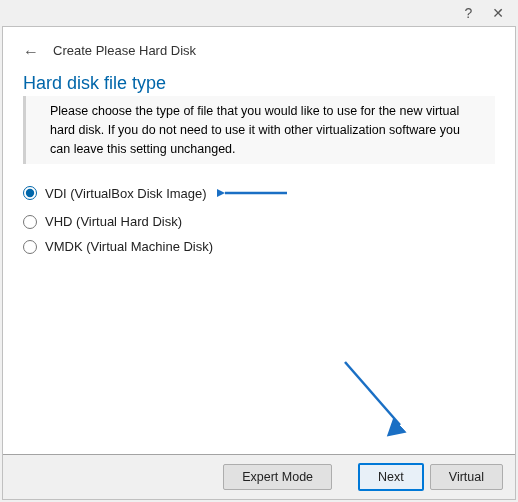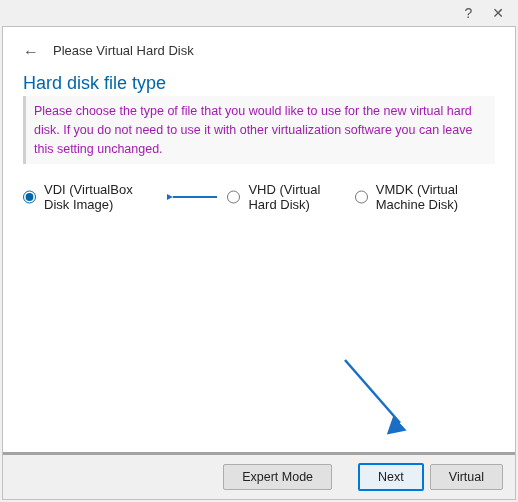--- a/index.html
+++ b/index.html
@@ -67,31 +67,31 @@
 
     .section-title {
       font-size: 18px;
       font-weight: 400;
       color: #0066aa;
       margin-bottom: 2px;
     }
 
     .description {
       font-size: 12.5px;
-      color: #a21caf;
+      color: #000000;
       line-height: 1.5;
       margin-bottom: 18px;
       border-left: 3px solid #d0d0d0;
-      padding: 6px 8px;
+      padding: 6px 24px;
       background: #f8f8f8;
     }
 
     .options {
       display: flex;
-      flex-direction: row;
+      flex-direction: column;
       gap: 10px;
       margin-bottom: auto;
     }
 
     .radio-option {
       display: flex;
       align-items: center;
       gap: 8px;
       cursor: pointer;
     }
@@ -107,21 +107,21 @@
       font-size: 13px;
       color: #222;
     }
 
     .dialog-footer {
       display: flex;
       justify-content: flex-end;
       align-items: center;
       padding: 8px 12px;
       background: #f0f0f0;
-      border-top: 3px solid #a3a3a3;
+      border-top: 1px solid #a3a3a3;
       gap: 6px;
     }
 
     .footer-btn {
       padding: 5px 18px;
       font-size: 12.5px;
       border: 1px solid #adadad;
       background: #e1e1e1;
       cursor: pointer;
       border-radius: 2px;
@@ -138,21 +138,21 @@
 
 <div class="title-bar">
   <button class="title-bar-btn">?</button>
   <button class="title-bar-btn close">✕</button>
 </div>
 
 <div class="dialog">
 
   <div class="dialog-header">
     <button class="back-btn">←</button>
-    <span class="dialog-title-text">Please Virtual Hard Disk</span>
+    <span class="dialog-title-text">Create Please Hard Disk</span>
   </div>
 
   <div class="dialog-body">
 
     <div class="section-title">Hard disk file type</div>
 
     <div class="description">Please choose the type of file that you would like to use for the new virtual hard disk. If you do not need to use it with other virtualization software you can leave this setting unchanged.</div>
 
     <div class="options">
 

